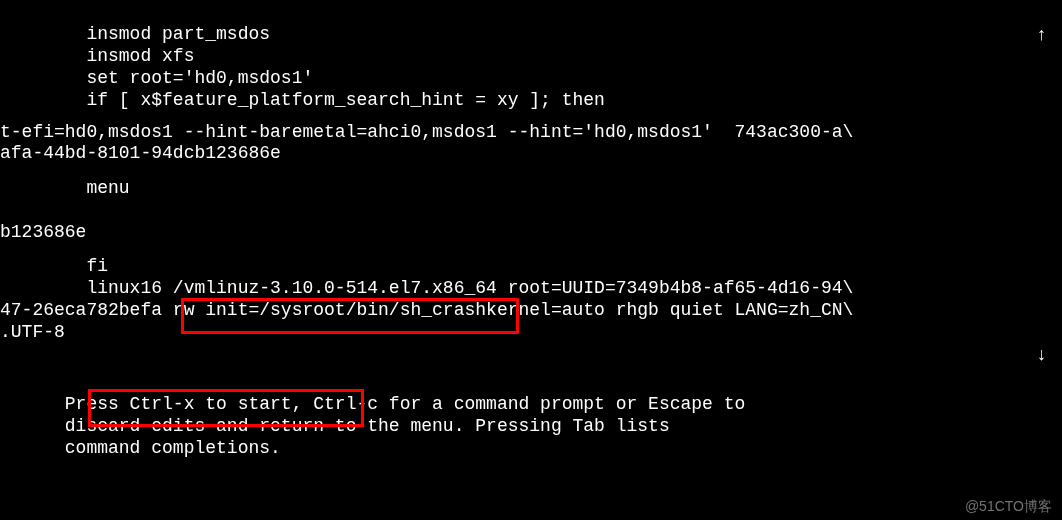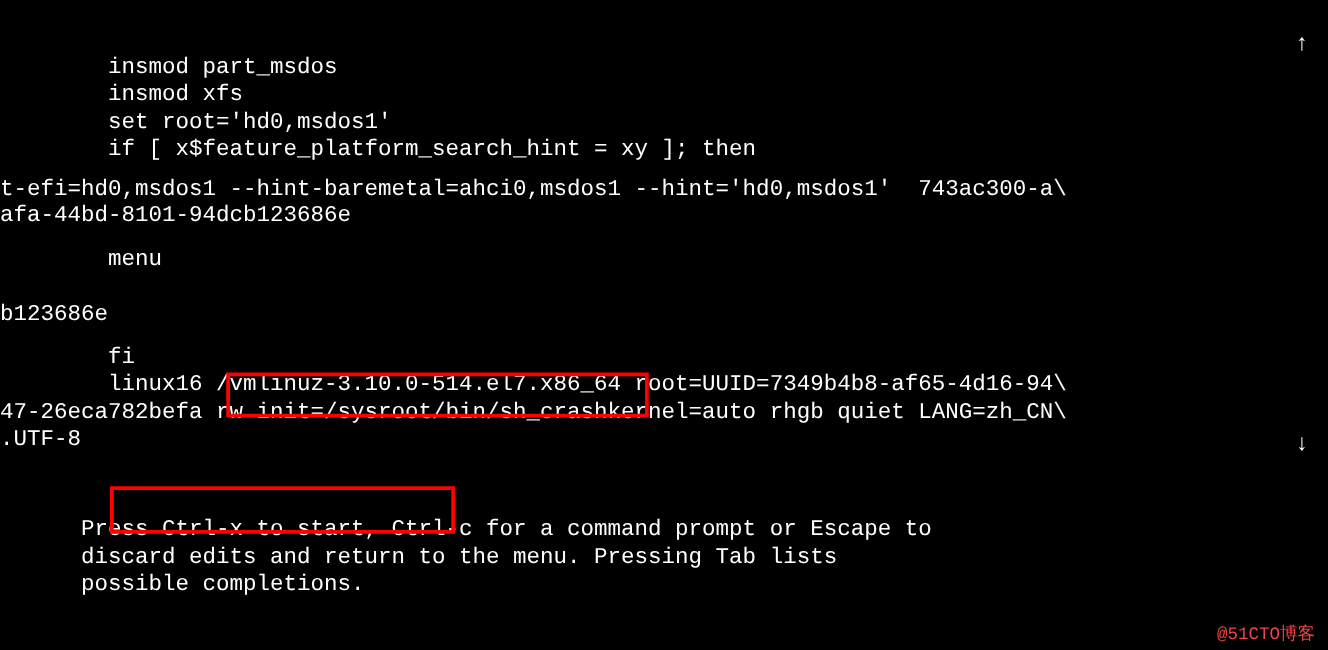--- a/index.html
+++ b/index.html
@@ -18,21 +18,20 @@
     position: relative;
     width: 1062px;
     height: 520px;
     background: #000;
   }
   .line {
     position: absolute;
     left: 0;
     width: 100%;
     white-space: pre;
-    margin-top: 20px;
   }
   .arrow {
     position: absolute;
     right: 16px;
     color: #fff;
     font-size: 18px;
     font-family: sans-serif;
   }
   
   .hl1 {
@@ -50,22 +49,22 @@
     left: 88px;
     top: 389px;
     width: 270px;
     height: 32px;
     pointer-events: none;
   }
   .watermark {
     position: absolute;
     right: 10px;
     bottom: 4px;
-    color: #ef4444;
-    font-family: Liberation Mono, monospace;
+    color: #737373;
+    font-family: Liberation Sans, sans-serif;
     font-size: 14px;
   }
 </style>
 </head>
 <body>
 
 <div class="screen">
 
   <span class="arrow" style="top:24px">↑</span>
 
@@ -79,19 +78,19 @@
   <div class="line" style="top:222px">b123686e</div>
   <div class="line" style="top:256px">        fi</div>
   <div class="line" style="top:278px">        linux16 /vmlinuz-3.10.0-514.el7.x86_64 root=UUID=7349b4b8-af65-4d16-94\</div>
   <div class="line" style="top:300px">47-26eca782befa rw init=/sysroot/bin/sh_crashkernel=auto rhgb quiet LANG=zh_CN\</div>
   <div class="line" style="top:322px">.UTF-8</div>
 
   <span class="arrow" style="top:344px">↓</span>
 
   <div class="line" style="top:394px">      Press Ctrl-x to start, Ctrl-c for a command prompt or Escape to</div>
   <div class="line" style="top:416px">      discard edits and return to the menu. Pressing Tab lists</div>
-  <div class="line" style="top:438px">      possible completions.</div>
+  <div class="line" style="top:438px">      command completions.</div>
 
   <div class="hl1"></div>
   <div class="hl2"></div>
 
   <div class="watermark">@51CTO博客</div>
 </div>
 
 </body></html>

